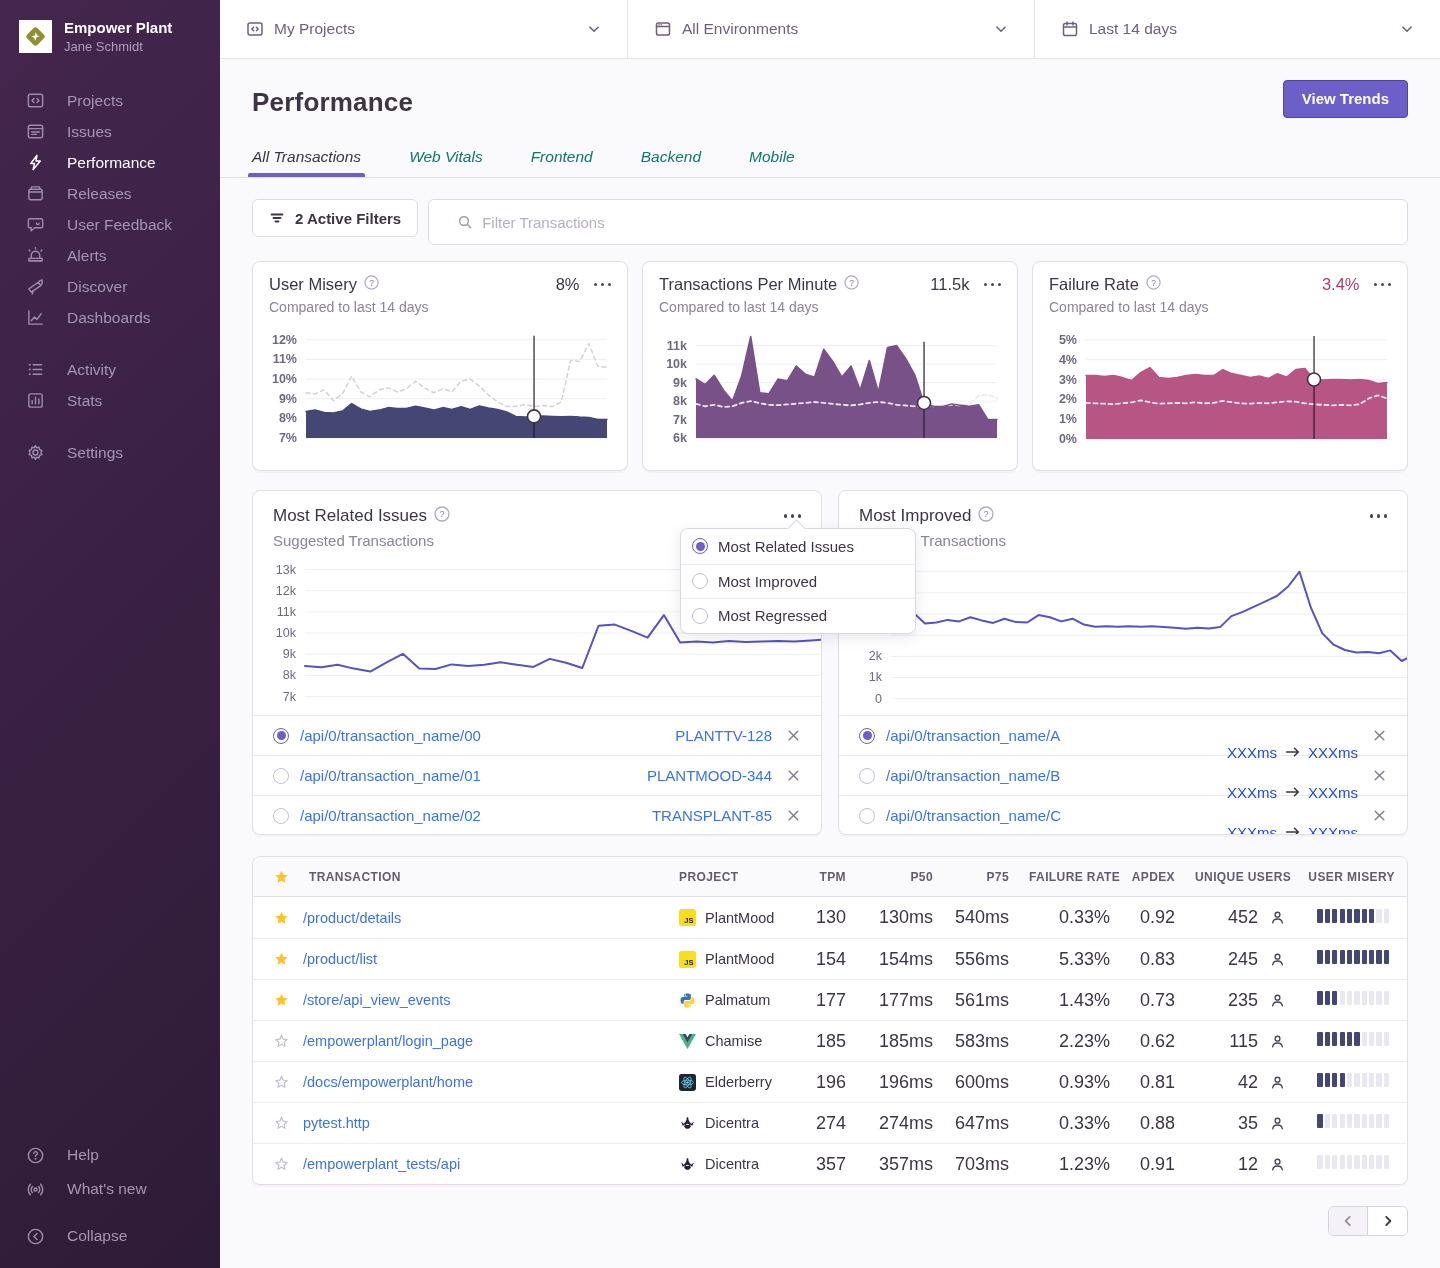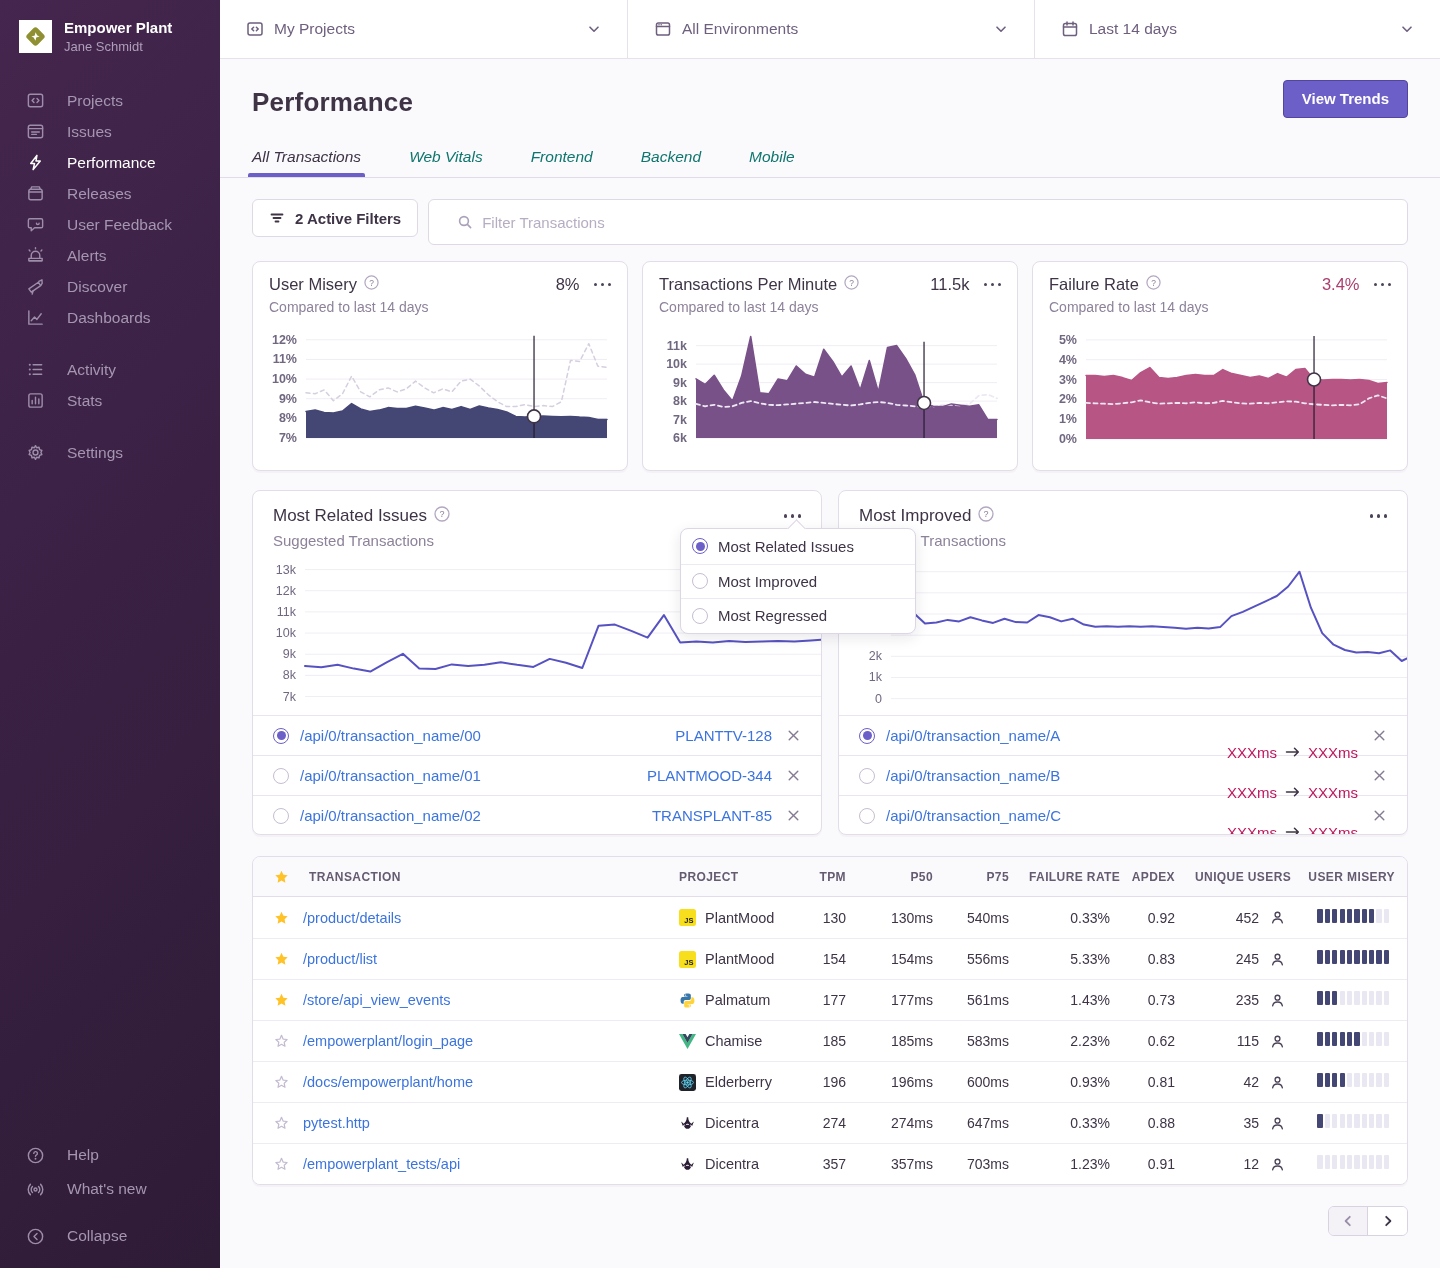--- a/index.html
+++ b/index.html
@@ -102,21 +102,21 @@
   .big-head { padding:15px 20px 0 20px; }
   .big-title-row { display:flex; align-items:center; }
   .big-title { font-size:17px; color:#3E3446; }
   .big-sub { font-size:15px; color:#8D8299; margin-top:6px; }
   .big-chart { flex:1; padding:4px 12px 0 10px; }
   .tx-list { }
   .tx-row { display:flex; align-items:center; height:40px; border-top:1px solid #E9E4EF; padding:12px 20px; }
   .tx-link { font-size:15px; color:#3C74DD; margin-left:11px; cursor:pointer; }
   .tx-right { margin-left:auto; display:flex; align-items:center; gap:14px; }
   .issue-id { font-size:15px; color:#3C74DD; cursor:pointer; }
-  .ms-change { font-size:15px; color:#be185d; display:flex; align-items:center; gap:8px;margin-top:33px; }
+  .ms-change { font-size:15px; color:#1d4ed8; display:flex; align-items:center; gap:8px;margin-top:33px; }
   .x-btn { color:#847A92; cursor:pointer; display:flex; }
   
   .radio { width:16px; height:16px; border-radius:50%; border:1px solid #C6BED1; background:#fff; flex:0 0 auto; position:relative; }
   .radio.sel { border-color:#6C5FC7; }
   .radio.sel::after { content:""; position:absolute; left:2.5px; top:2.5px; width:9px; height:9px; border-radius:50%; background:#6C5FC7; }
   
   .menu-pop {
     position:absolute; left:428px; top:38px; width:236px; z-index:30;
     background:#fff; border:1px solid #DDD6E5; border-radius:8px;
     box-shadow:0 4px 14px rgba(40,25,60,0.10);
@@ -134,21 +134,21 @@
   .thead { height:40px; background:#FAF9FB; border-bottom:1px solid #E3DDEA; }
   .thead .tcell { font-size:12px; font-weight:bold; letter-spacing:.4px; color:#655B71; text-transform:uppercase; }
   .trow { height:41px; background:#fff; }
   .trow + .trow { border-top:1px solid #EFEBF3; }
   .tcell { padding:0 10px; white-space:nowrap; }
   .tcell.right { text-align:right; }
   .tcell.c-star { padding-left:21px; display:flex; }
   .tcell.c-tx { padding-left:4px; }
   .tcell.c-tx a { color:#3C74DD; font-size:14.5px; text-decoration:none; cursor:pointer; }
   .proj { display:flex; align-items:center; gap:9px; font-size:14.5px; color:#3E3446; }
-  .num { font-size:14px; color:#3E3446; }
+  .num { font-size:18px; color:#3E3446; }
   .uu { display:inline-flex; align-items:center; gap:7px; justify-content:flex-end; }
   .misery { display:inline-flex; gap:2.2px; margin-right:6px; }
   .misery i { width:5.2px; height:14px; border-radius:1px; background:#E9E7F1; }
   .misery i.on { background:#444674; }
   .c-star svg { cursor:pointer; }
   
   .pager { display:flex; justify-content:flex-end; margin:21px 0 14px 0; }
   .pgroup { display:flex; border:1px solid #D9D2E1; border-radius:6px; overflow:hidden; background:#fff; }
   .pbtn { width:39px; height:28px; display:flex; align-items:center; justify-content:center; background:#fff; border:none; cursor:pointer; }
   .pbtn.prev { background:#F4F2F7; border-right:1px solid #D9D2E1; color:#9A8FA8; cursor:default; }

